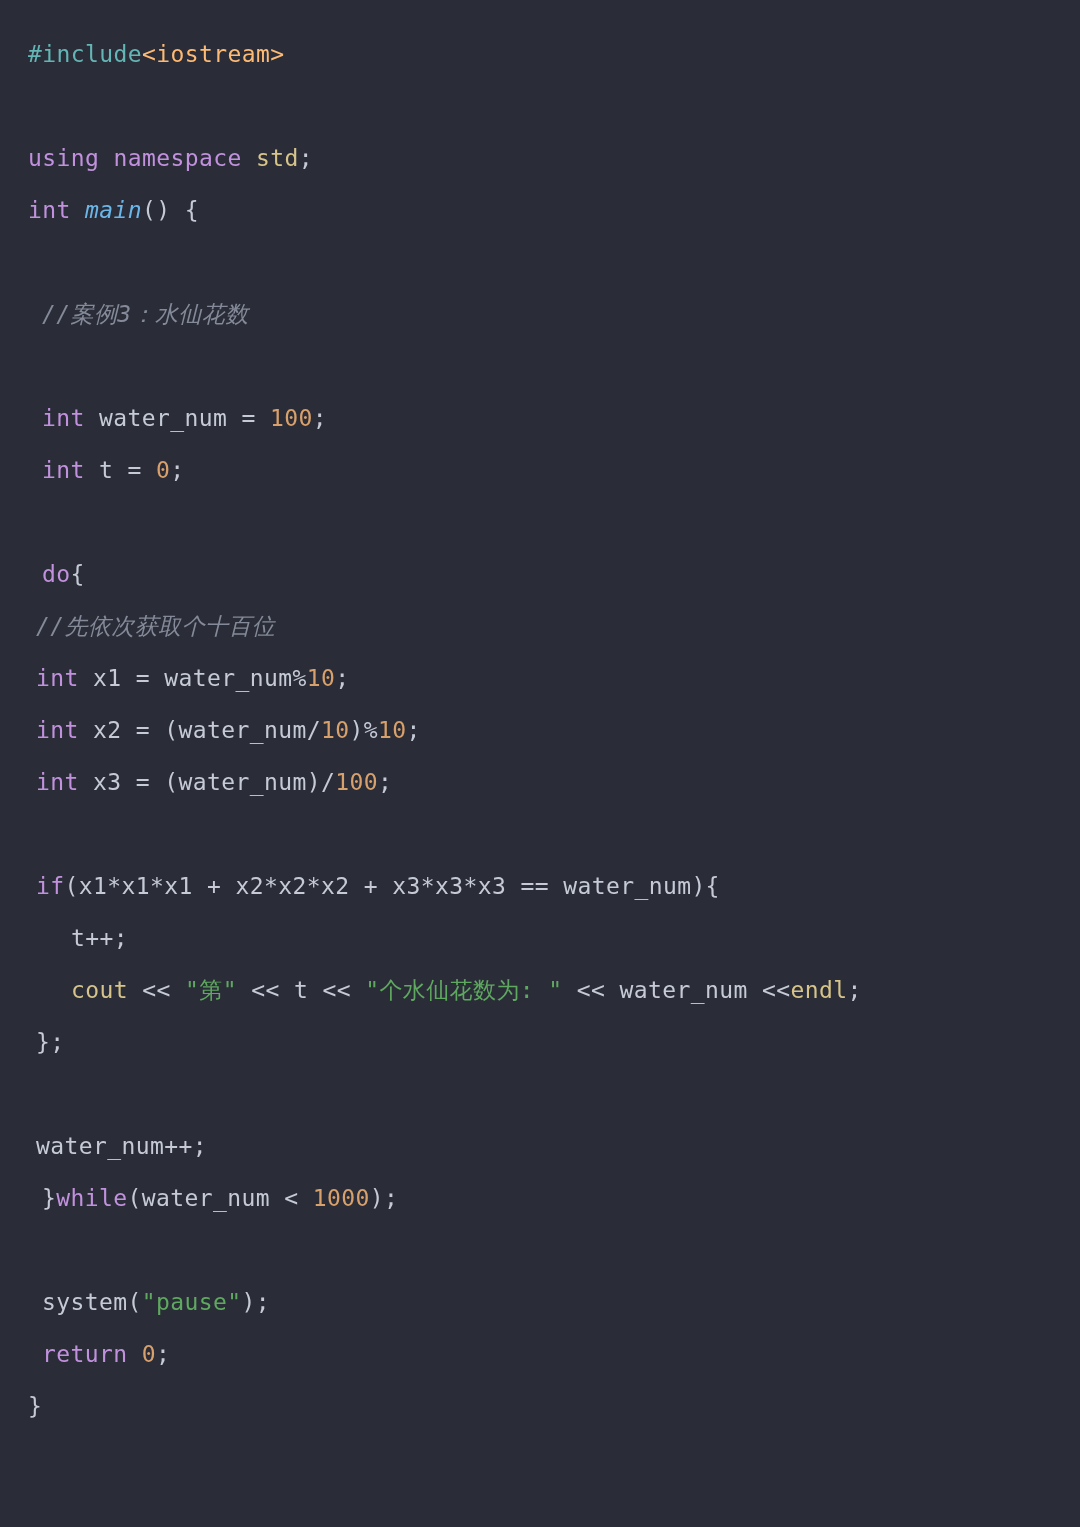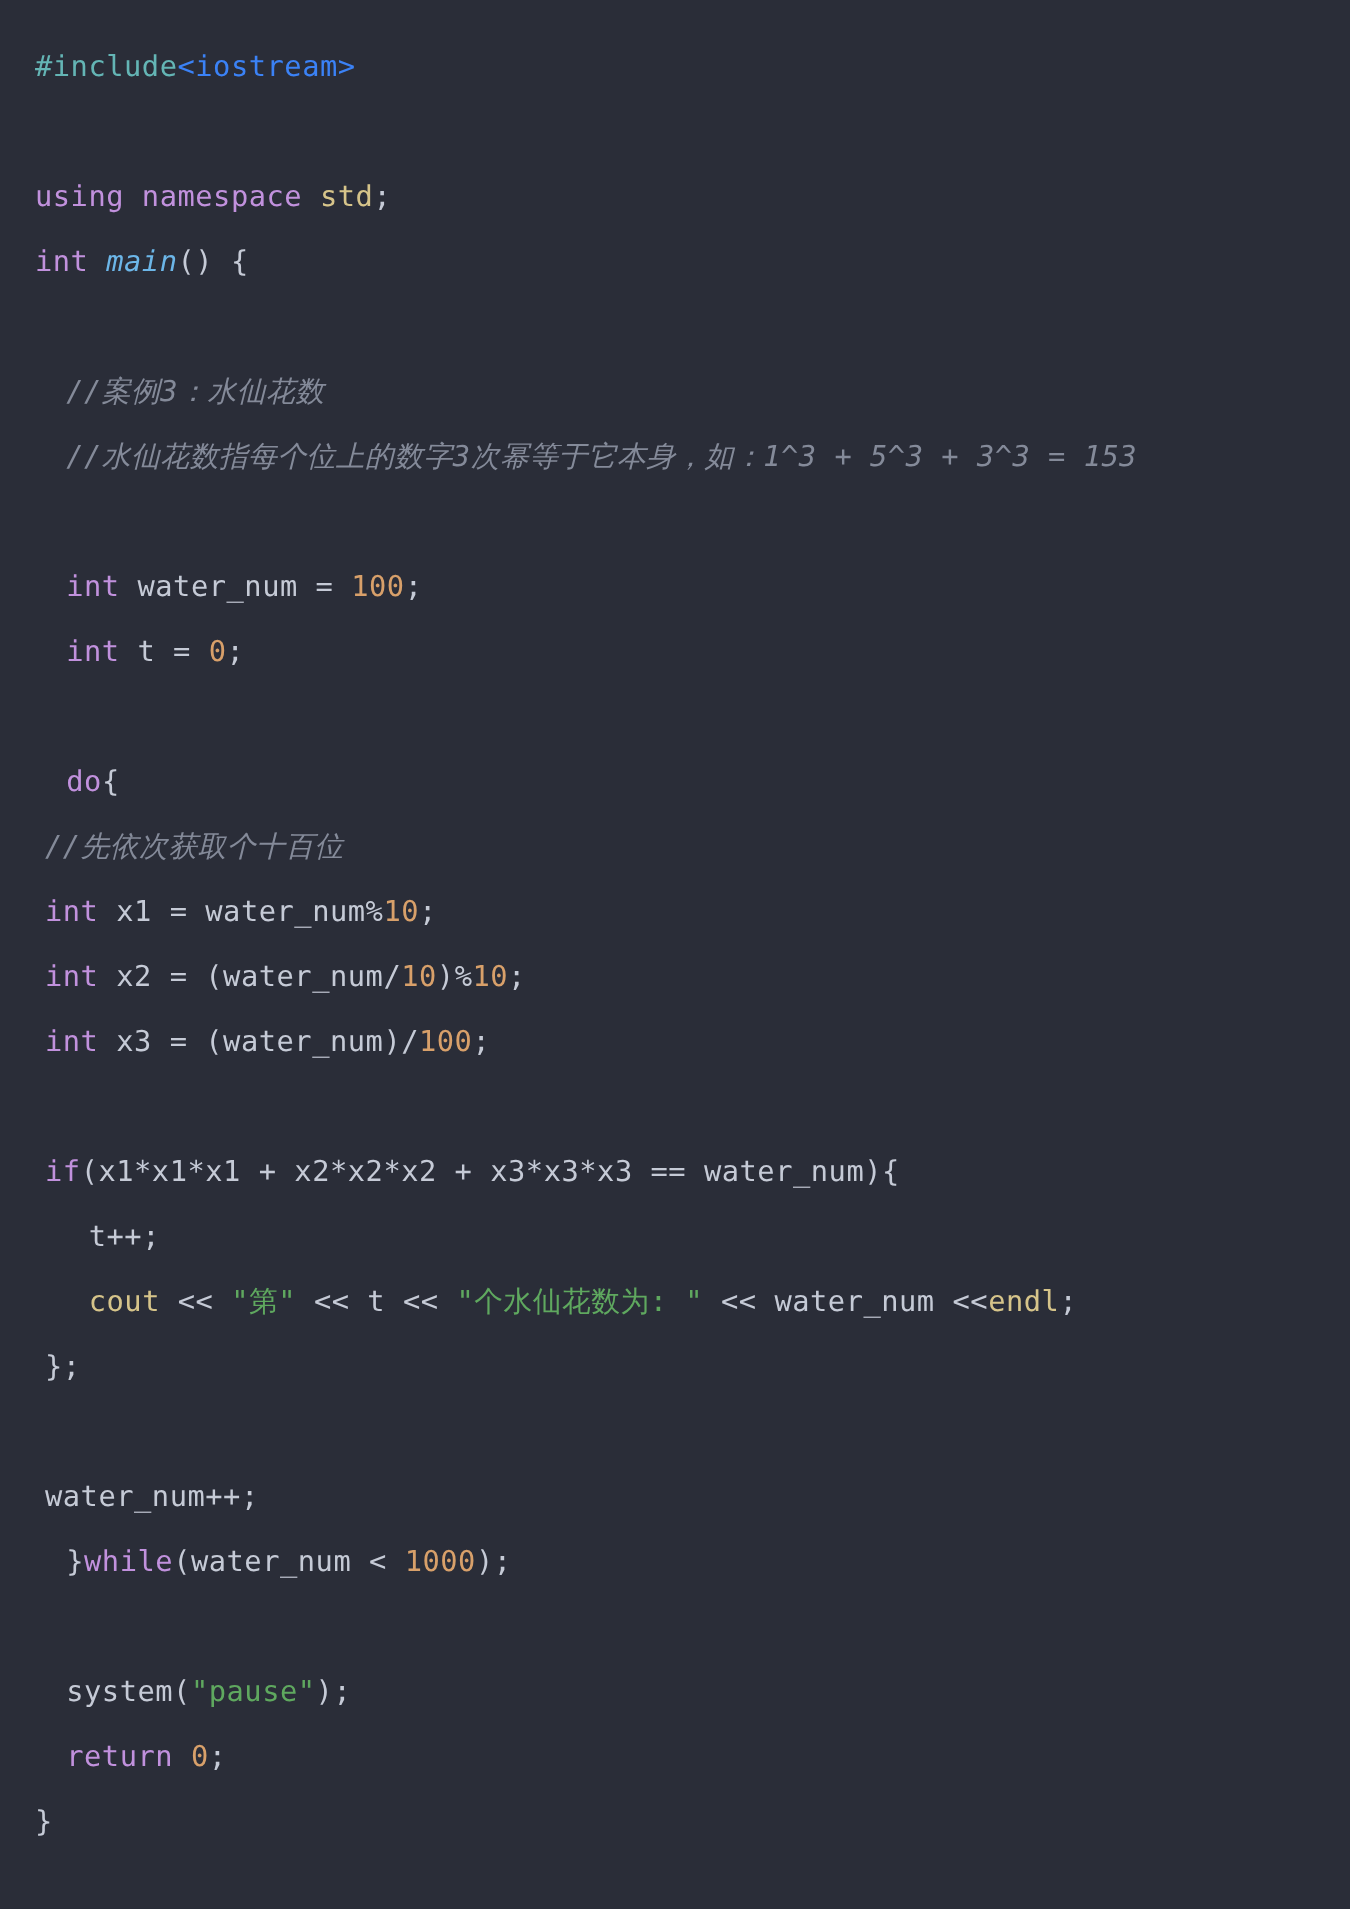--- a/index.html
+++ b/index.html
@@ -25,28 +25,28 @@
     line-height: 52px;
     height: 52px;
     white-space: pre;
     color: #c5cad6;
     letter-spacing: 0.4px;
   }
   .line.blank { color: transparent; }
 
   
   .i0 { padding-left: 28px; }
-  .i1 { padding-left: 53px; }
+  .i1 { padding-left: 42px; }
   .i2 { padding-left: 36px; }
   .i3 { padding-left: 71px; }
 
   
   .kw        { color: #c191dd; }           
   .pre       { color: #64b5b5; }           
-  .hdr       { color: #3b82f6; margin-top: 27px; }           
+  .hdr       { color: #fdba74; margin-top: 27px; }           
   .fn        { color: #6cb6e8; font-style: italic; }           
   .std       { color: #d6c48a; text-align: center; }           
   .num       { color: #d8a06a; margin-top: 40px; }           
   .str       { color: #5fa85f; }           
   .ident     { color: #c5cad6; }           
   .cmt       { color: #848a99; font-style: italic; }
 </style>
 </head>
 <body>
 
@@ -56,21 +56,20 @@
 
   <div class="line blank">&nbsp;</div>
 
   <div class="line i0"><span class="kw">using namespace </span><span class="std">std</span><span class="ident">;</span></div>
 
   <div class="line i0"><span class="kw">int </span><span class="fn">main</span><span class="ident">() {</span></div>
 
   <div class="line blank">&nbsp;</div>
 
   <div class="line i1 cmt">//案例3：水仙花数</div>
-  <div class="line i1 cmt">//水仙花数指每个位上的数字3次幂等于它本身，如：1^3 + 5^3 + 3^3 = 153</div>
 
   <div class="line blank">&nbsp;</div>
 
   <div class="line i1"><span class="kw">int </span><span class="ident">water_num = </span><span class="num">100</span><span class="ident">;</span></div>
 
   <div class="line i1"><span class="kw">int </span><span class="ident">t = </span><span class="num">0</span><span class="ident">;</span></div>
 
   <div class="line blank">&nbsp;</div>
 
   <div class="line i1"><span class="kw">do</span><span class="ident">{</span></div>

